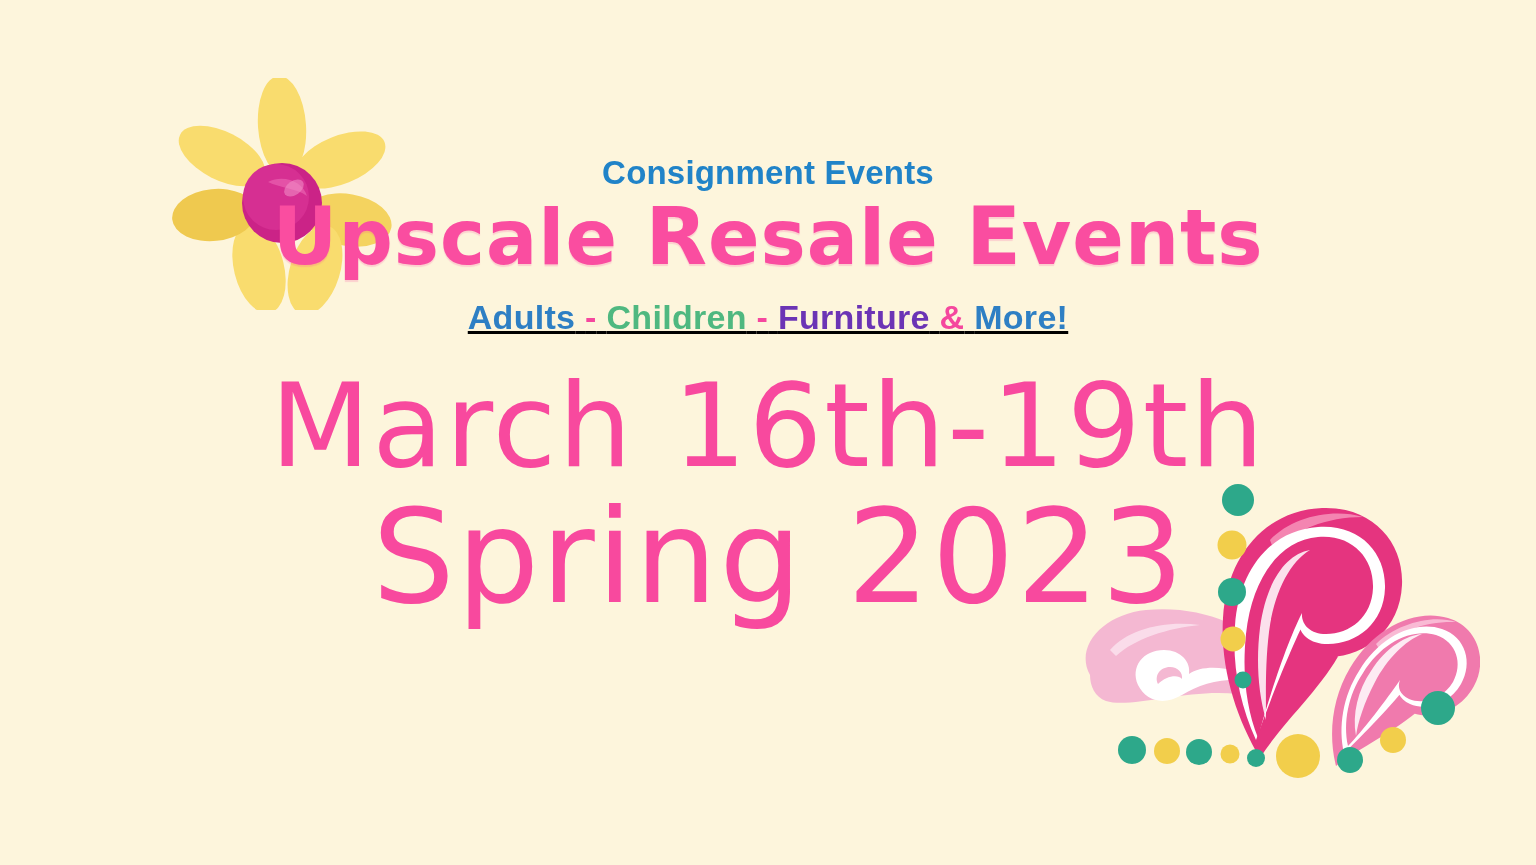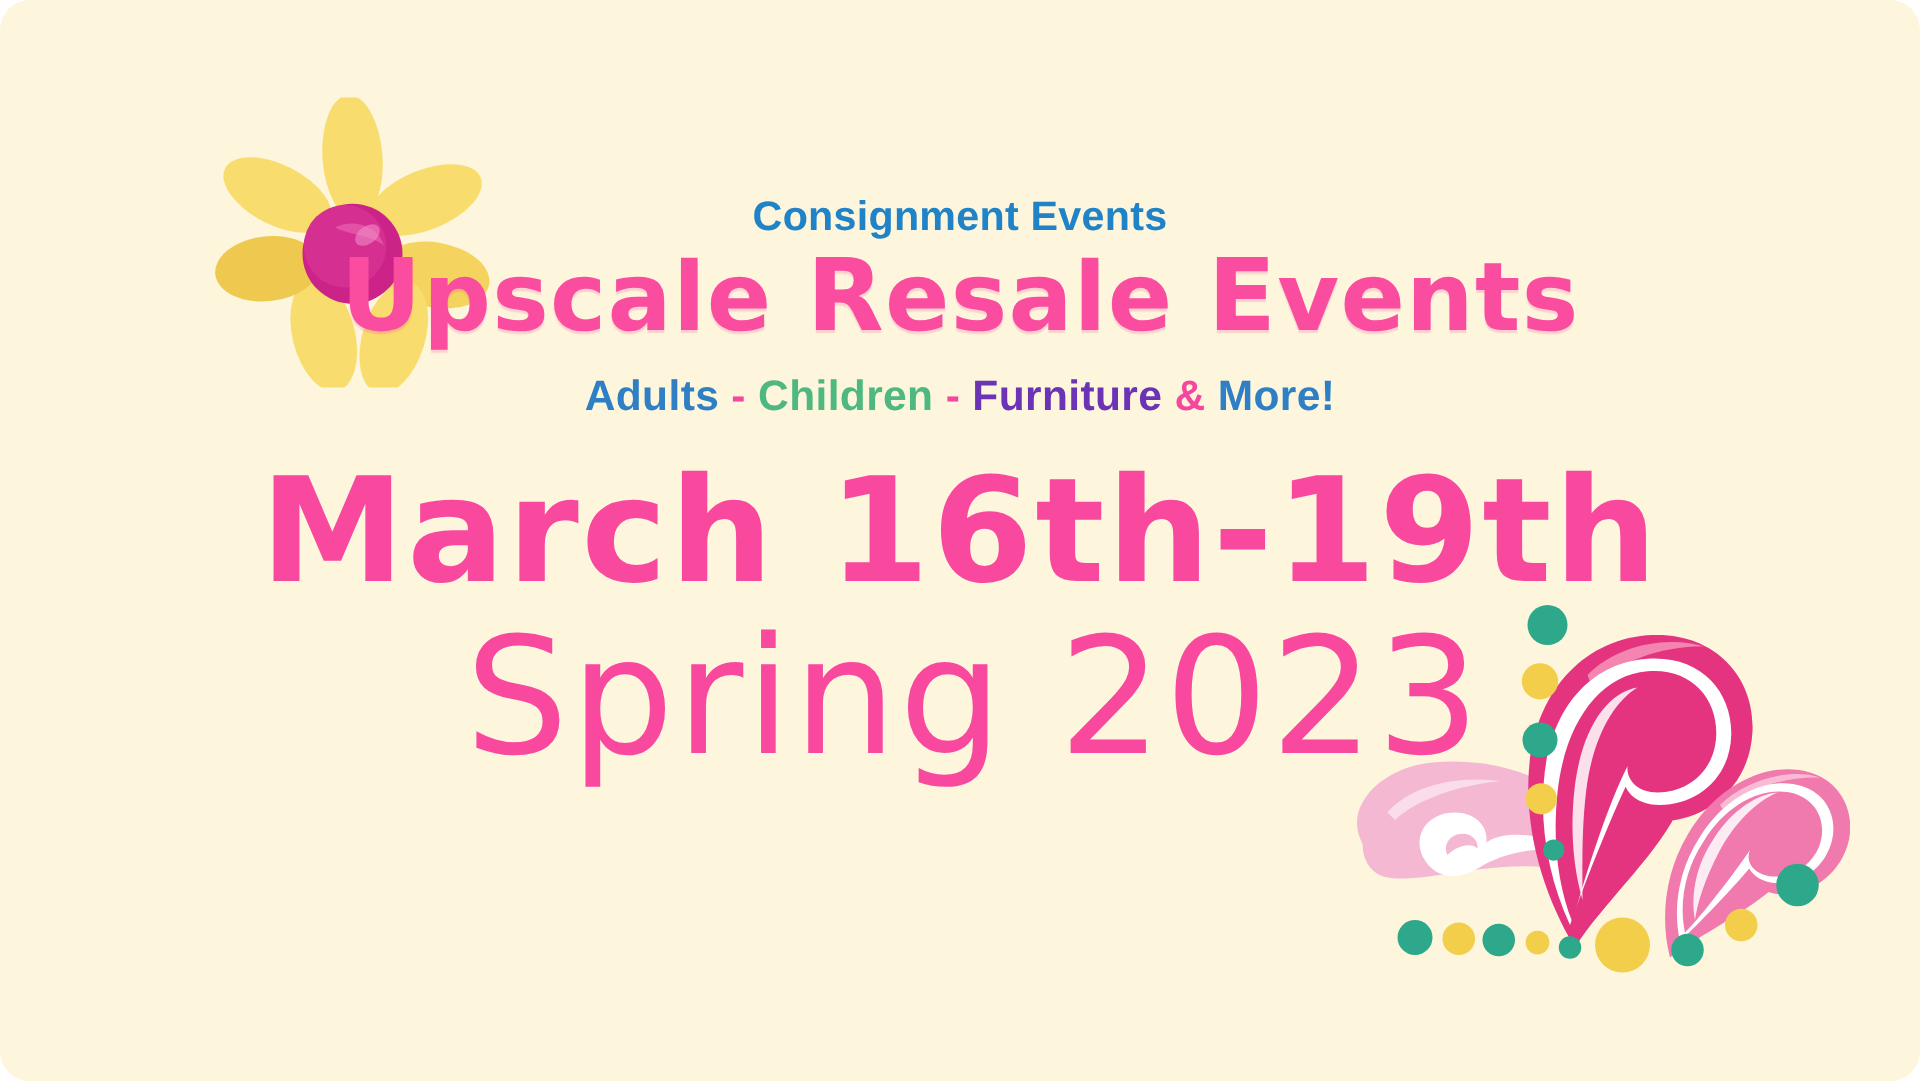--- a/index.html
+++ b/index.html
@@ -13,21 +13,20 @@
     overflow: hidden;
     font-family: "Liberation Sans", sans-serif;
   }
 
   .poster {
     position: relative;
     width: 1536px;
     height: 865px;
     background: #fdf5dc;
     overflow: hidden;
-    border-radius: 24px;
   }
 
   
   .flower {
     position: absolute;
     left: 172px;
     top: 78px;
     width: 220px;
     height: 232px;
   }
@@ -74,40 +73,41 @@
     position: absolute;
     top: 300px;
     left: 0;
     width: 1536px;
     font-family: "Liberation Sans", sans-serif;
     font-weight: 700;
     font-size: 34px;
     line-height: 1;
     letter-spacing: 0.3px;
     white-space: nowrap;
+    text-decoration: underline;
   }
   .tag-adults    { color: #2e7fc4; }
   .tag-dash      { color: #f5479e; }
   .tag-children  { color: #4fb880; }
   .tag-furniture { color: #6b34b5; }
   .tag-amp       { color: #f5479e; }
   .tag-more      { color: #2e7fc4; }
 
   .date-line1,
   .date-line2 {
     position: absolute;
     left: 0;
     width: 1536px;
     font-family: "DejaVu Sans", sans-serif;
     font-weight: 400;
     color: #f8499e;
     line-height: 1;
     letter-spacing: 2px;
   }
-  .date-line1 { top: 368px; font-size: 116px; font-weight: bold; }
+  .date-line1 { top: 368px; font-size: 116px; }
   .date-line2 { top: 492px; font-size: 130px; margin-left: 11px; }
 
   
   .swirls {
     position: absolute;
     left: 1060px;
     top: 420px;
     width: 420px;
     height: 360px;
   }

